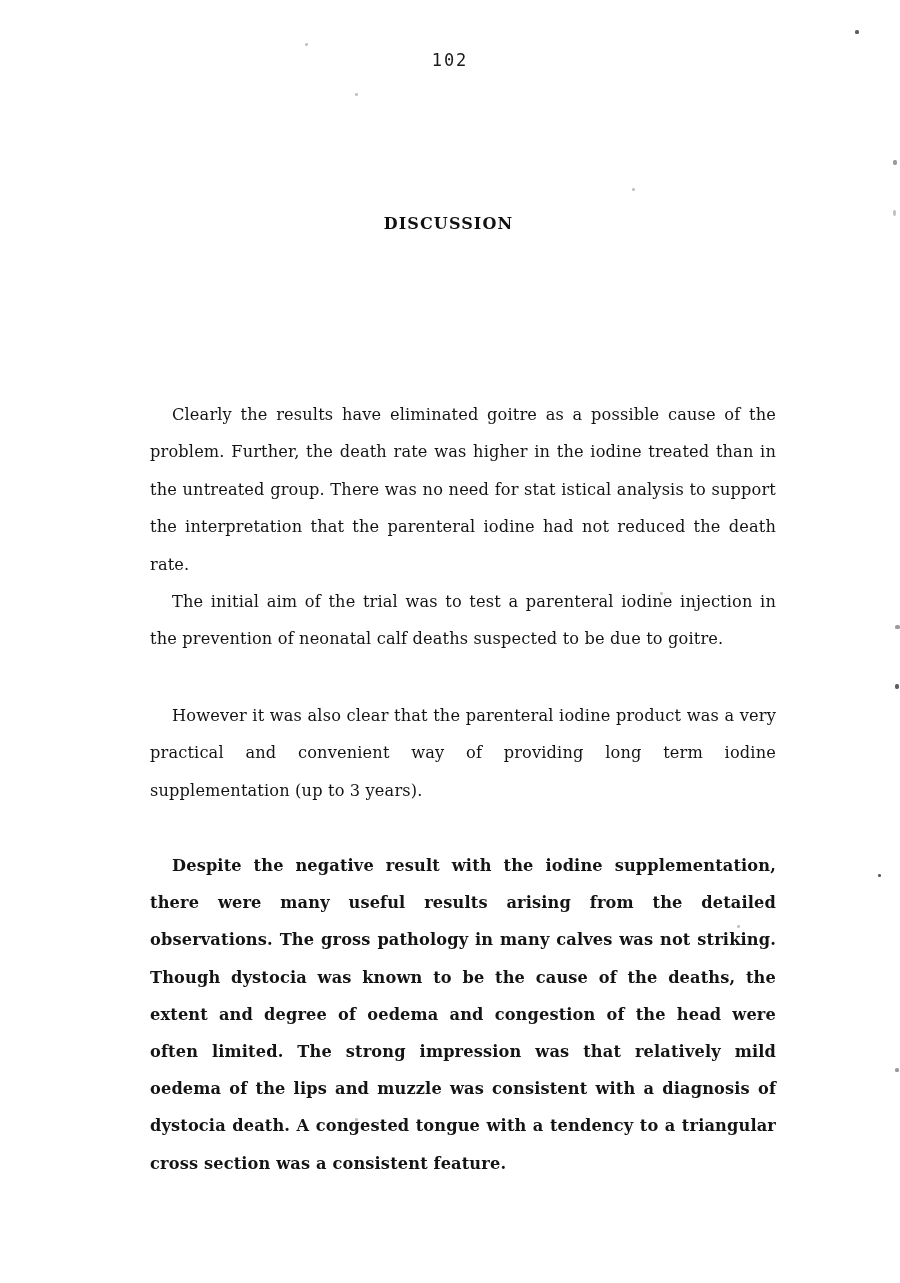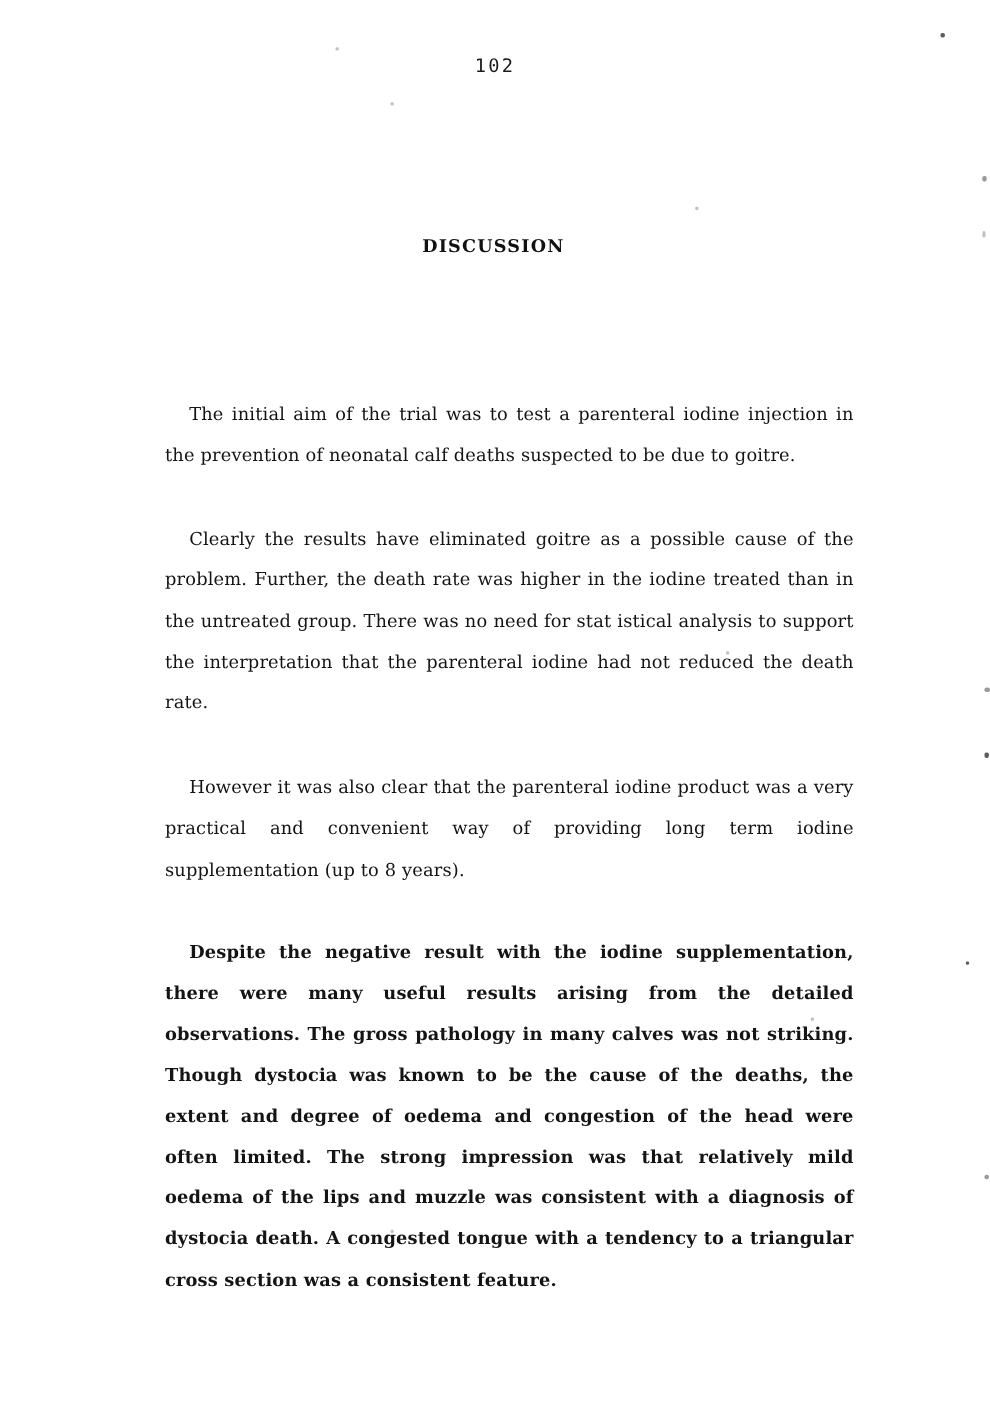--- a/index.html
+++ b/index.html
@@ -93,25 +93,25 @@
 <body>
 
 <div class="page">
 
   <div class="page-number">102</div>
 
   <div class="section-heading">DISCUSSION</div>
 
   <div class="body-block">
 
+    <p class="para indent-first gap-a">Clearly the results have eliminated goitre as a possible cause of the problem. Further, the death rate was higher in the iodine treated than in the untreated group. There was no need for stat istical analysis to support the interpretation that the parenteral iodine had not reduced the death rate.</p>
+
     <p class="para indent-first">The initial aim of the trial was to test a parenteral iodine injection in the prevention of neonatal calf deaths suspected to be due to goitre.</p>
 
-    <p class="para indent-first gap-a">Clearly the results have eliminated goitre as a possible cause of the problem. Further, the death rate was higher in the iodine treated than in the untreated group. There was no need for stat istical analysis to support the interpretation that the parenteral iodine had not reduced the death rate.</p>
-
-    <p class="para indent-first gap-b">However it was also clear that the parenteral iodine product was a very practical and convenient way of providing long term iodine supplementation (up to 8 years).</p>
+    <p class="para indent-first gap-b">However it was also clear that the parenteral iodine product was a very practical and convenient way of providing long term iodine supplementation (up to 3 years).</p>
 
     <p class="para indent-first dense gap-c">Despite the negative result with the iodine supplementation, there were many useful results arising from the detailed observations. The gross pathology in many calves was not striking. Though dystocia was known to be the cause of the deaths, the extent and degree of oedema and congestion of the head were often limited. The strong impression was that relatively mild oedema of the lips and muzzle was consistent with a diagnosis of dystocia death. A congested tongue with a tendency to a triangular cross section was a consistent feature.</p>
 
   </div>
 
   <div id="speckle-layer">
       <div class="speckle faint" style="left: 305px; top: 43px; width: 3px; height: 3px;"></div>
       <div class="speckle faint" style="left: 355px; top: 93px; width: 3px; height: 3px;"></div>
       <div class="speckle faint" style="left: 632px; top: 188px; width: 3px; height: 3px;"></div>
       <div class="speckle dark" style="left: 855px; top: 30px; width: 4px; height: 4px;"></div>

